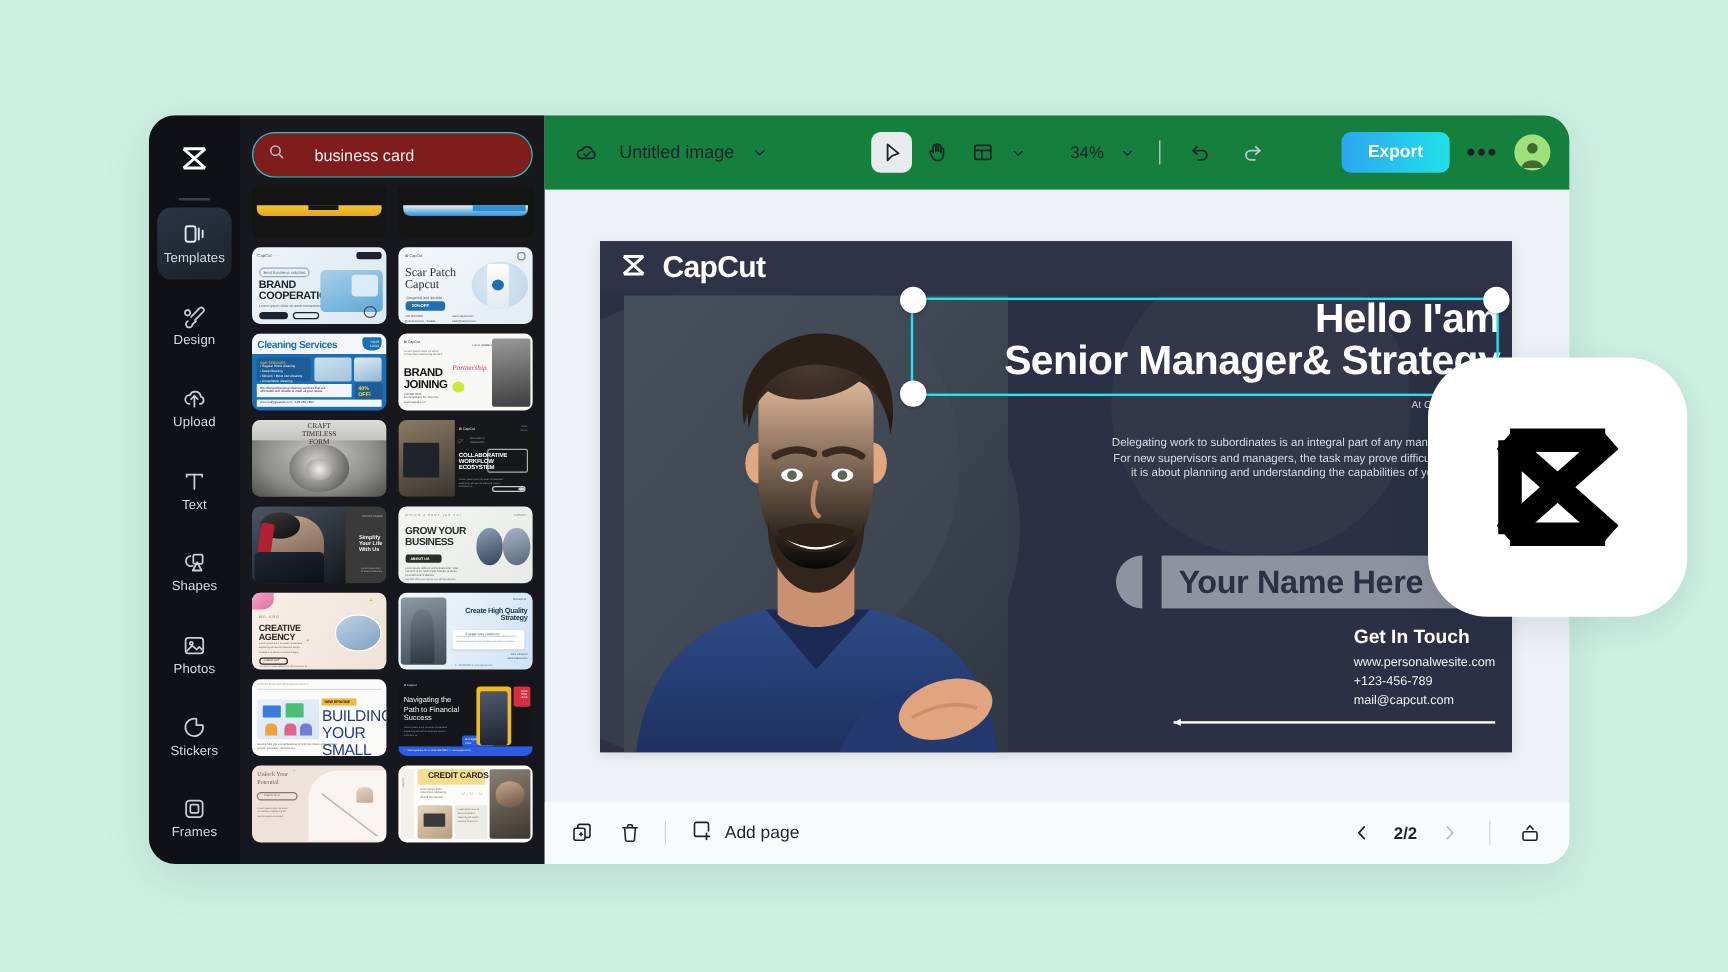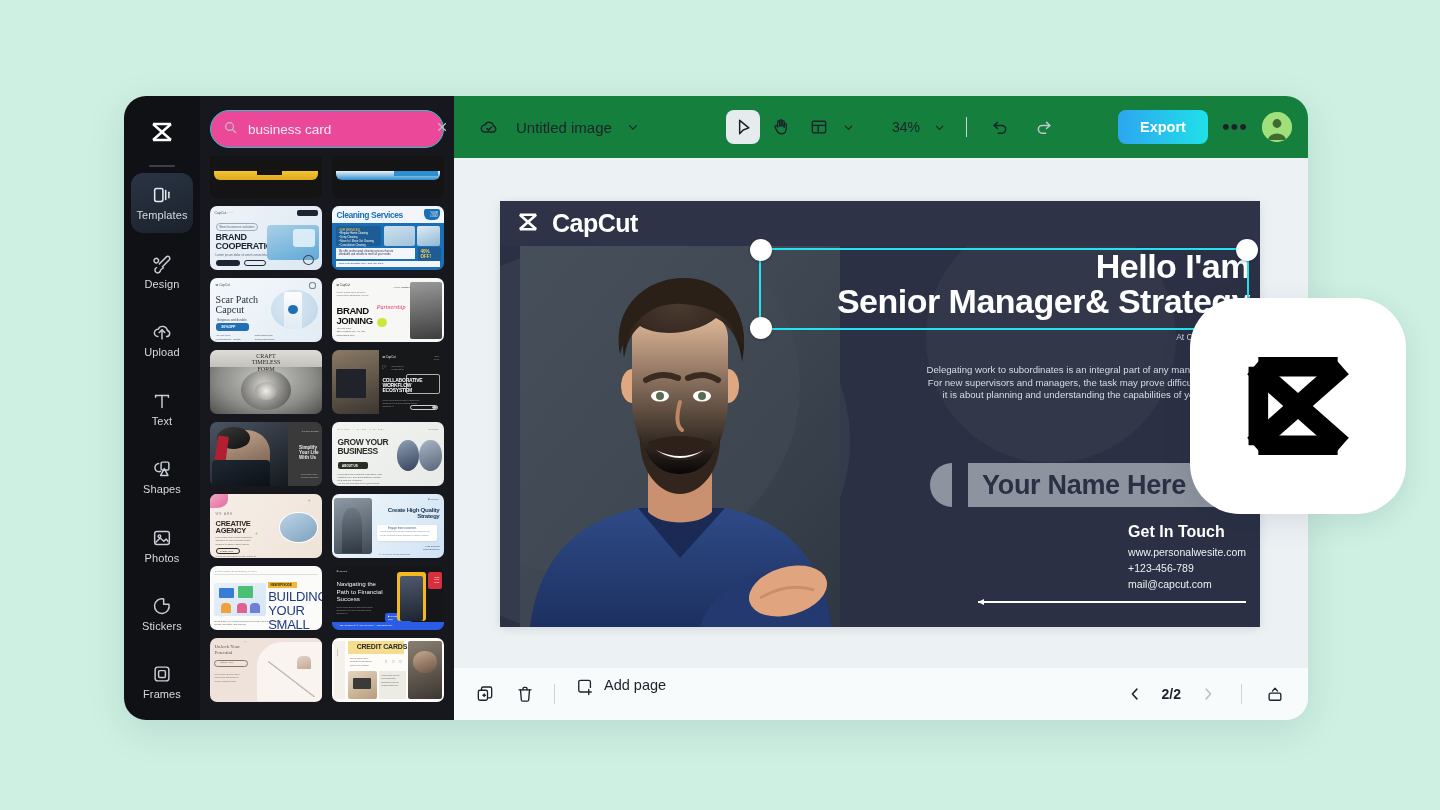--- a/index.html
+++ b/index.html
@@ -72,23 +72,23 @@
     flex: 0 0 254px;
     display: flex; flex-direction: column;
     padding: 14px 10px 0 10px;
     overflow: hidden;
     position: relative;
   }
   .search-box {
     height: 38px;
     border: 1.5px solid #26c6c6;
     border-radius: 19px;
-    background: #ec4899;
+    background: #7f1d1d;
     display: flex; align-items: center;
-    padding: 0 12px; gap: 10px;
+    padding: 0 12px; gap: 24px;
     flex: 0 0 38px;
   }
   .search-box .q {
     flex: 1; font-size: 13.5px; color: #eceef1;
     background: none; border: none; outline: none;
     font-family: "Liberation Sans", sans-serif;
   }
   .chips {
     display: flex; gap: 8px;
     margin-top: 10px;
@@ -290,21 +290,21 @@
     background: #f7fbfc;
     display: flex; align-items: center;
     padding: 0 16px 0 14px; gap: 6px;
   }
   .bb-btn {
     width: 34px; height: 34px; border-radius: 8px;
     display: flex; align-items: center; justify-content: center;
     cursor: pointer;
   }
   .addpage {
-    display: flex; gap: 9px;
+    display: flex; align-items: center; gap: 9px;
     cursor: pointer; padding: 0 8px; height: 34px;
     border-radius: 8px;
   }
   .addpage span { font-size: 14.5px; color: #1d2129; }
   .pager { display: flex; align-items: center; gap: 10px; }
   .pager .num { font-size: 14px; color: #1d2129; font-weight: bold; }
 
   
   .badge {
     position: absolute;
@@ -442,52 +442,52 @@
           <div class="tt" style="left:4%;top:8%;font-size:3.5px;color:#555;">CapCut   ·   ·   ·</div>
           <div class="tt" style="right:4%;top:7%;width:18%;height:9%;background:#1d2330;border-radius:2px;"></div>
           <div class="tt" style="left:5%;top:26%;font-size:3.5px;color:#5a6a80;border:0.5px solid #9ab;padding:1px 3px;border-radius:4px;">Best business solution</div>
           <div class="tt" style="left:5%;top:42%;font-size:9px;font-weight:bold;color:#1d2330;line-height:1.05;letter-spacing:-.3px;">BRAND<br>COOPERATION</div>
           <div class="tt" style="left:5%;top:74%;font-size:3px;color:#667;">Lorem ipsum dolor sit amet consectetur</div>
           <div class="tt" style="left:5%;top:85%;width:22%;height:9%;background:#1d2330;border-radius:5px;"></div>
           <div class="tt" style="left:30%;top:85%;width:20%;height:9%;border:0.5px solid #1d2330;border-radius:5px;"></div>
           <div class="tt" style="right:3%;top:30%;width:46%;height:55%;background:linear-gradient(160deg,#aacfe8,#5fa9d6);border-radius:4px;"></div>
           <div class="tt" style="right:6%;top:36%;width:20%;height:28%;background:#e8f3fa;border-radius:3px;opacity:.85;"></div>
           <div class="tt" style="right:7%;top:76%;width:10%;height:16%;border:0.8px solid #445;border-radius:50%;"></div>
+        </div>
+
+        <div class="thumb" style="background:linear-gradient(140deg,#f5f8fb,#e2ecf4);">
+          <div class="tt" style="left:5%;top:8%;font-size:3.2px;color:#456;">⊠ CapCut</div>
+          <div class="tt" style="right:5%;top:7%;width:7%;height:10%;border:0.6px solid #789;border-radius:50%;"></div>
+          <div class="tt" style="left:5%;top:26%;font-size:10px;color:#1d2b3a;line-height:1.04;font-family:'Liberation Serif',serif;">Scar Patch<br>Capcut</div>
+          <div class="tt" style="left:6%;top:62%;font-size:3px;color:#456;">Gorgeous and durable</div>
+          <div class="tt" style="left:5%;top:70%;width:30%;height:13%;background:#1f6fb2;border-radius:3px;"></div>
+          <div class="tt" style="left:10%;top:73.5%;font-size:3.6px;color:#fff;font-weight:bold;">20%OFF</div>
+          <div class="tt" style="left:5%;top:88%;font-size:2.4px;color:#456;line-height:1.5;">+00 000 0000<br>@cleanservice · Seattle</div>
+          <div class="tt" style="left:40%;top:88%;font-size:2.4px;color:#456;line-height:1.5;">www.capcut.com<br>hello@capcut.com</div>
+          <div class="tt" style="right:4%;top:18%;width:42%;height:62%;background:radial-gradient(circle at 40% 35%,#dbe9f4,#bcd5e8);border-radius:50%;"></div>
+          <div class="tt" style="right:18%;top:22%;width:16%;height:58%;background:linear-gradient(180deg,#fdfdfd,#dfeaf3);border-radius:2px;"></div>
+          <div class="tt" style="right:21%;top:42%;width:9%;height:14%;background:#1f6fb2;border-radius:50%;"></div>
         </div>
 
         <div class="thumb" style="background:#1b6fb5;">
           <div class="tt" style="left:0;top:0;width:100%;height:26%;background:#f2f6fa;"></div>
           <div class="tt" style="left:4%;top:6%;font-size:8.5px;font-weight:bold;color:#1b6fb5;letter-spacing:-.4px;">Cleaning Services</div>
           <div class="tt" style="right:4%;top:5%;width:14%;height:17%;background:#1b6fb5;border-radius:2px 2px 6px 6px;"></div>
           <div class="tt" style="right:5.5%;top:9%;font-size:2.6px;color:#fff;">YOUR<br>LOGO</div>
           <div class="tt" style="left:4%;top:32%;width:40%;height:30%;background:#1d5c94;border-radius:2px;"></div>
           <div class="tt" style="left:6%;top:35%;font-size:2.8px;color:#ffd34d;">OUR SERVICES</div>
           <div class="tt" style="left:6%;top:41%;font-size:2.6px;color:#fff;line-height:1.55;">• Regular Home Cleaning<br>• Deep Cleaning<br>• Move In / Move Out Cleaning<br>• Consultation Cleaning</div>
           <div class="tt" style="left:46%;top:32%;width:28%;height:30%;background:linear-gradient(160deg,#cfe0ee,#9fc3dd);border-radius:2px;"></div>
           <div class="tt" style="left:76%;top:32%;width:20%;height:30%;background:linear-gradient(160deg,#e0ecf5,#8fb7d4);border-radius:2px;"></div>
           <div class="tt" style="left:4%;top:65%;width:70%;height:18%;background:#f2f6fa;"></div>
           <div class="tt" style="left:6%;top:68%;font-size:2.6px;color:#335;line-height:1.5;">We offer professional cleaning services that are<br>affordable and reliable to meet all your needs.</div>
           <div class="tt" style="left:77%;top:64%;width:20%;height:24%;background:#1d5c94;border-radius:2px;"></div>
           <div class="tt" style="left:79%;top:69%;font-size:4.5px;font-weight:bold;color:#ffd34d;line-height:1;">40%<br>OFF!</div>
           <div class="tt" style="left:4%;top:86%;width:92%;height:9%;background:#f2f6fa;"></div>
           <div class="tt" style="left:6%;top:88%;font-size:2.5px;color:#335;">www.reallygreatsite.com            +123-456-7890</div>
-        </div>
-
-        <div class="thumb" style="background:linear-gradient(140deg,#f5f8fb,#e2ecf4);">
-          <div class="tt" style="left:5%;top:8%;font-size:3.2px;color:#456;">⊠ CapCut</div>
-          <div class="tt" style="right:5%;top:7%;width:7%;height:10%;border:0.6px solid #789;border-radius:50%;"></div>
-          <div class="tt" style="left:5%;top:26%;font-size:10px;color:#1d2b3a;line-height:1.04;font-family:'Liberation Serif',serif;">Scar Patch<br>Capcut</div>
-          <div class="tt" style="left:6%;top:62%;font-size:3px;color:#456;">Gorgeous and durable</div>
-          <div class="tt" style="left:5%;top:70%;width:30%;height:13%;background:#1f6fb2;border-radius:3px;"></div>
-          <div class="tt" style="left:10%;top:73.5%;font-size:3.6px;color:#fff;font-weight:bold;">20%OFF</div>
-          <div class="tt" style="left:5%;top:88%;font-size:2.4px;color:#456;line-height:1.5;">+00 000 0000<br>@cleanservice · Seattle</div>
-          <div class="tt" style="left:40%;top:88%;font-size:2.4px;color:#456;line-height:1.5;">www.capcut.com<br>hello@capcut.com</div>
-          <div class="tt" style="right:4%;top:18%;width:42%;height:62%;background:radial-gradient(circle at 40% 35%,#dbe9f4,#bcd5e8);border-radius:50%;"></div>
-          <div class="tt" style="right:18%;top:22%;width:16%;height:58%;background:linear-gradient(180deg,#fdfdfd,#dfeaf3);border-radius:2px;"></div>
-          <div class="tt" style="right:21%;top:42%;width:9%;height:14%;background:#1f6fb2;border-radius:50%;"></div>
         </div>
 
         <div class="thumb" style="background:#f7f7f5;">
           <div class="tt" style="left:4%;top:8%;font-size:3px;color:#333;">⊠ CapCut</div>
           <div class="tt" style="left:4%;top:20%;font-size:2.4px;color:#777;line-height:1.5;">Lorem ipsum dolor sit amet<br>consectetur adipiscing elit sed</div>
           <div class="tt" style="left:55%;top:12%;font-size:2.4px;color:#777;">Latest update</div>
           <div class="tt" style="right:22%;top:12%;font-size:2.4px;color:#777;">Company Name</div>
           <div class="tt" style="left:4%;top:44%;font-size:9.5px;font-weight:bold;color:#111;line-height:1.02;letter-spacing:-.4px;">BRAND<br>JOINING</div>
           <div class="tt" style="left:40%;top:40%;font-size:6px;color:#e0306a;font-family:'Liberation Serif',serif;font-style:italic;">Partnership</div>
           <div class="tt" style="left:40%;top:62%;width:9%;height:14%;background:#cbe83a;border-radius:50%;"></div>

